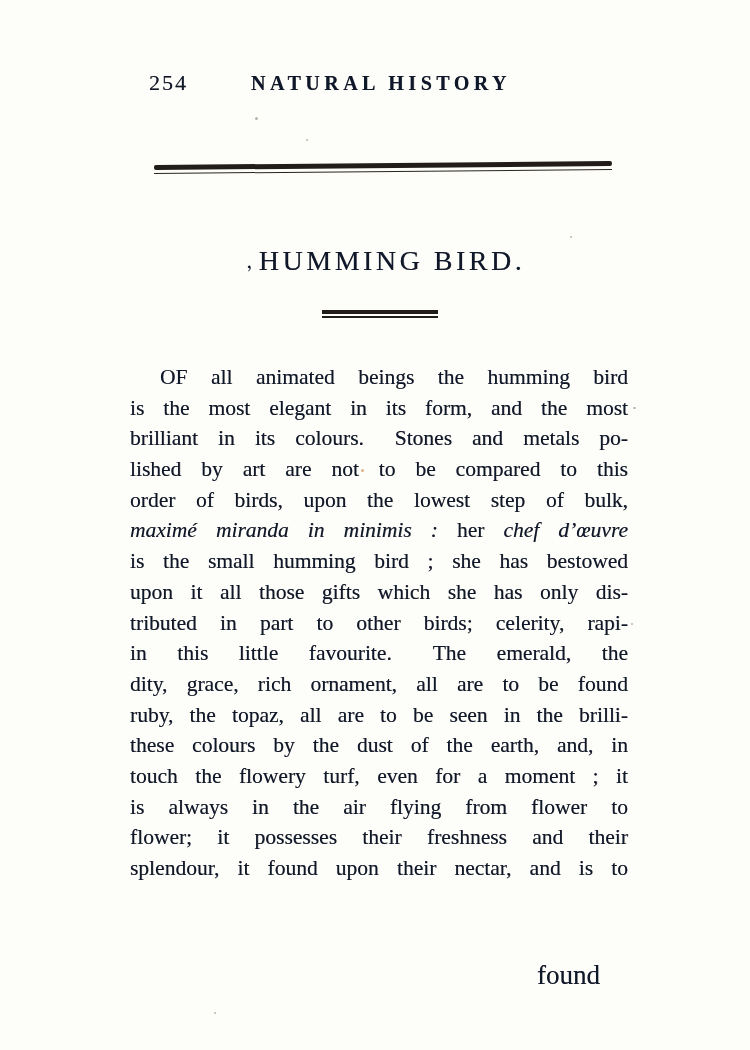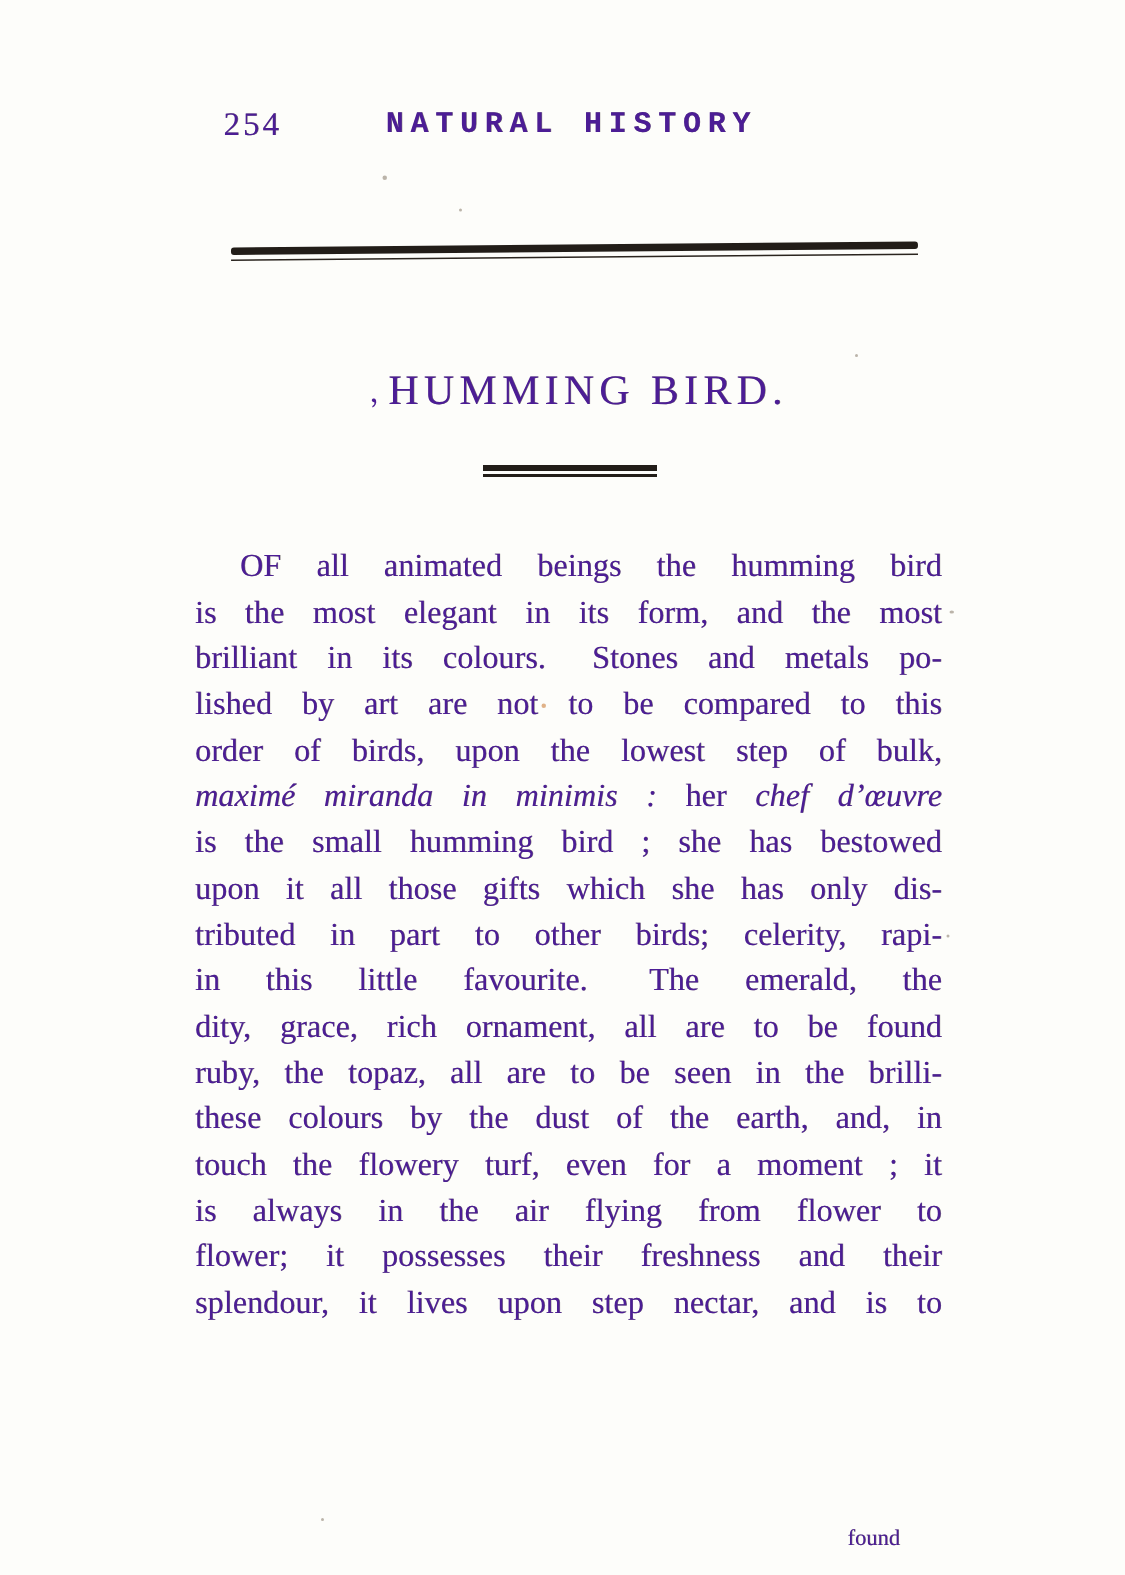--- a/index.html
+++ b/index.html
@@ -1,42 +1,42 @@
 <!DOCTYPE html>
 <html><head>
 <meta charset="utf-8">
 <style>
   html,body{margin:0;padding:0;background:#ffffff;}
   .page{
     position:relative;width:750px;height:1050px;overflow:hidden;
     background:#fdfdfa;
-    color:#4c1d95;
+    color:#0f172a;
     font-family:"Liberation Serif","DejaVu Serif",serif;
     text-shadow:0.3px 0.3px 0.4px rgba(40,32,25,0.55);
   }
   .folio{position:absolute;left:149px;top:70px;font-size:22px;letter-spacing:2px;}
   .rhead{position:absolute;left:0;top:72px;width:100%;text-align:center;
          font-size:20px;font-weight:bold;letter-spacing:4.5px;
-         padding-left:12px;box-sizing:border-box;font-family:Liberation Mono, monospace;}
+         padding-left:12px;box-sizing:border-box;}
   .rule1{position:absolute;left:154px;top:163px;width:458px;transform:rotate(-0.5deg);}
   .rule1 .thick{height:4.5px;background:#221d18;border-radius:2px;}
   .rule1 .thin{height:1.8px;background:#2a241e;margin-top:3.2px;}
   .headwrap{position:absolute;left:0;top:245px;width:100%;text-align:center;
             padding-left:34px;box-sizing:border-box;
             font-size:28px;letter-spacing:3.5px;}
   .stray{position:absolute;left:245px;top:248px;font-size:22px;font-style:italic;
          transform:rotate(-14deg);text-shadow:none;}
   .rule2{position:absolute;left:322px;top:310px;width:116px;}
   .rule2 .a{height:3.6px;background:#221d18;}
   .rule2 .b{height:2.6px;background:#221d18;margin-top:2.2px;}
   .bodytext{position:absolute;left:130px;top:362px;width:498px;font-size:21.5px;}
   .tline{height:30.7px;line-height:30.4px;text-align:justify;text-align-last:justify;}
   .tline.indent{padding-left:30px;box-sizing:border-box;}
   .ital{font-style:italic;}
-  .catchword{position:absolute;right:150px;top:1018px;font-size:15px;}
+  .catchword{position:absolute;right:150px;top:960px;font-size:27px;}
   .speck{position:absolute;border-radius:50%;background:#6b5a48;opacity:.45;text-shadow:none;}
 </style>
 </head>
 <body>
 
 <div class="page">
 
   <div class="folio">254</div>
 
   <div class="rhead">NATURAL HISTORY</div>
@@ -65,21 +65,21 @@
       <div class="tline"><span>is the small humming bird ; she has bestowed</span></div>
       <div class="tline"><span>upon it all those gifts which she has only dis-</span></div>
       <div class="tline"><span>tributed in part to other birds; celerity, rapi-</span></div>
       <div class="tline"><span>in this little favourite.  The emerald, the</span></div>
       <div class="tline"><span>dity, grace, rich ornament, all are to be found</span></div>
       <div class="tline"><span>ruby, the topaz, all are to be seen in the brilli-</span></div>
       <div class="tline"><span>these colours by the dust of the earth, and, in</span></div>
       <div class="tline"><span>touch the flowery turf, even for a moment ; it</span></div>
       <div class="tline"><span>is always in the air flying from flower to</span></div>
       <div class="tline"><span>flower; it possesses their freshness and their</span></div>
-      <div class="tline"><span>splendour, it lives upon step nectar, and is to</span></div>
+      <div class="tline"><span>splendour, it found upon their nectar, and is to</span></div>
     </div>
 
   <div class="catchword">found</div>
 
   <div class="speck" style="left:255px;top:117px;width:3px;height:3px;"></div>
   <div class="speck" style="left:306px;top:139px;width:2px;height:2px;"></div>
   <div class="speck" style="left:570px;top:236px;width:2px;height:2px;"></div>
   <div class="speck" style="left:633px;top:407px;width:3px;height:2px;"></div>
   <div class="speck" style="left:631px;top:623px;width:2px;height:2px;"></div>
   <div class="speck" style="left:361px;top:469px;width:3px;height:3px;background:#c8742a;opacity:.55;"></div>

